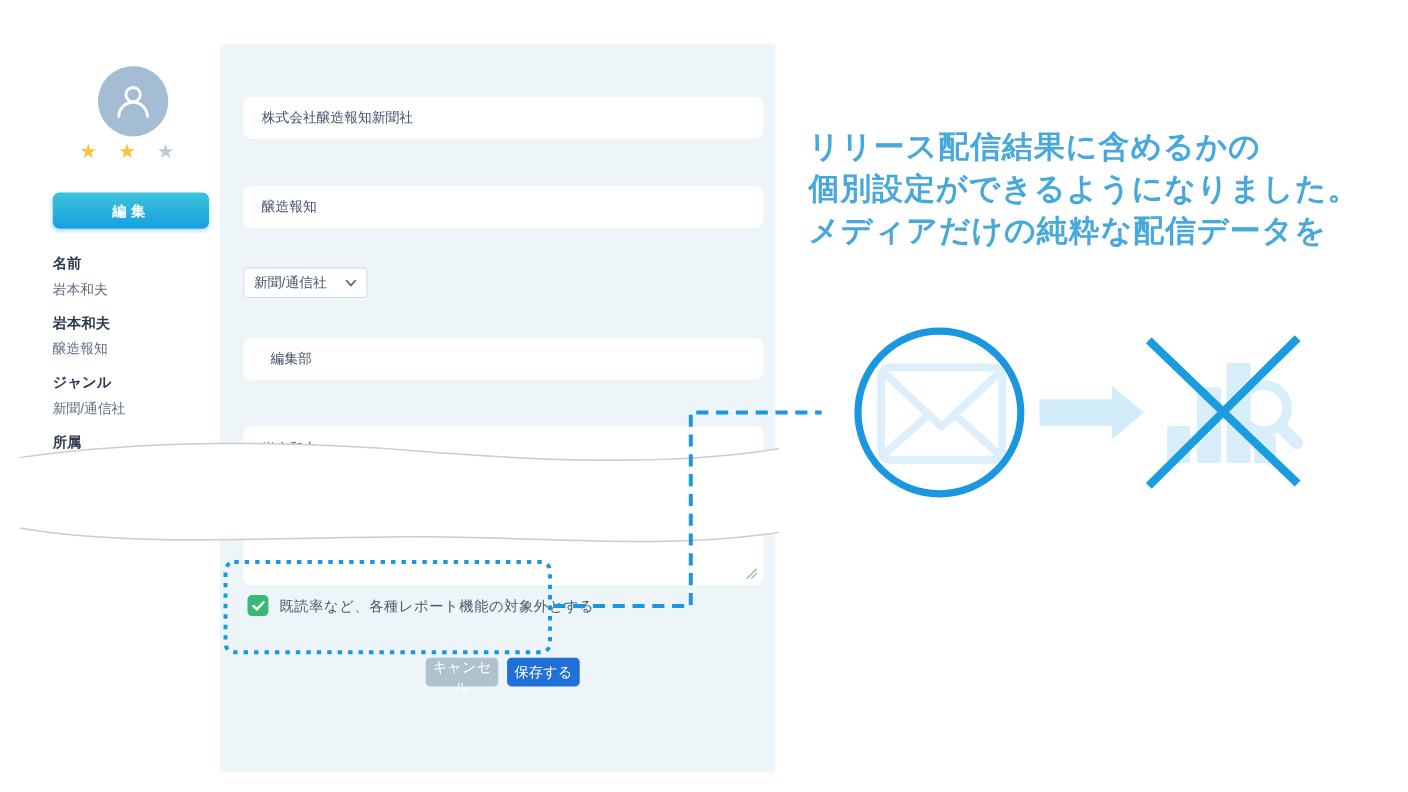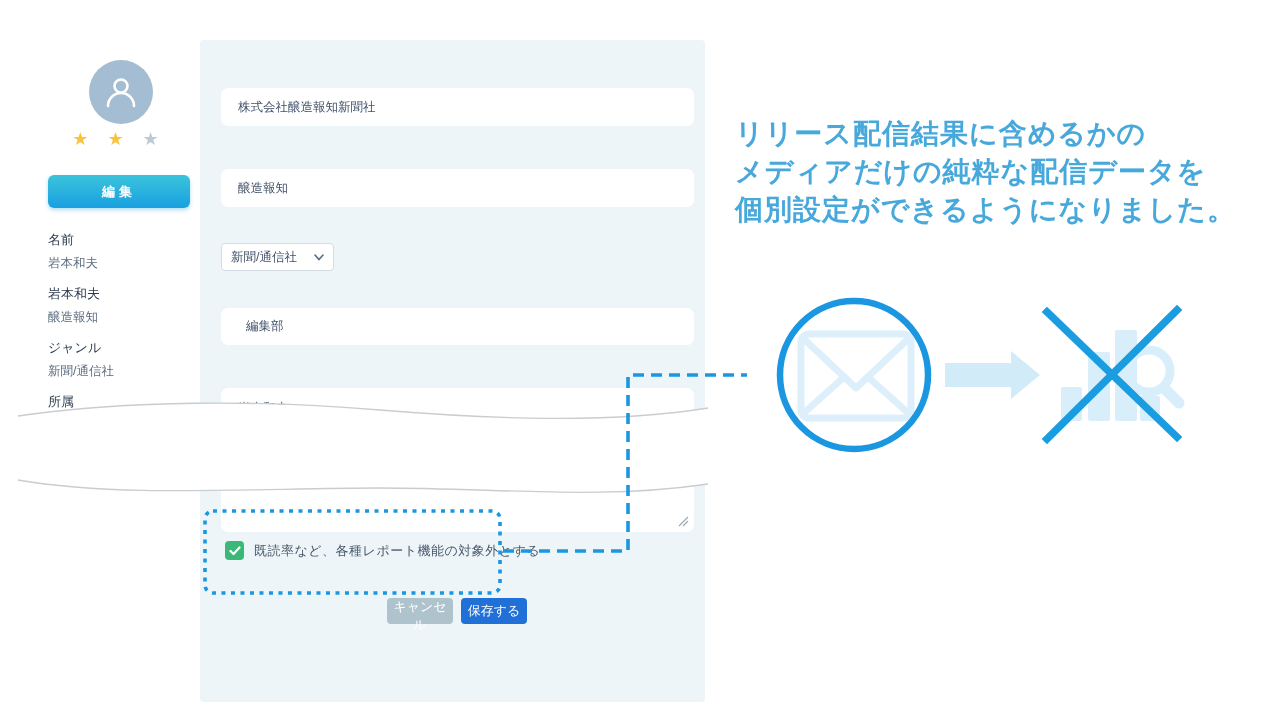--- a/index.html
+++ b/index.html
@@ -14,21 +14,21 @@
   .stars { position:absolute; left:0; top:72px; width:142px; text-align:center;
     font-size:18px; letter-spacing:7px; }
   .star-on { color:#f9c33c; }
   .star-off { color:#bcc9d6; }
   .edit-btn { position:absolute; left:0; top:119px; width:142px; height:33px;
     border:none; border-radius:6px; color:#fff; font-weight:bold; font-size:13px;
     letter-spacing:4px; cursor:pointer;
     background:linear-gradient(180deg,#3cc3db 0%,#18a0e1 100%);
     box-shadow:0 2px 4px rgba(24,160,225,.35); }
   .side-fields { position:absolute; left:0; top:162px; width:150px; }
-  .side-label { font-size:13px; font-weight:normal; color:#2b3a4d; margin-top:13px; }
+  .side-label { font-size:13px; font-weight:bold; color:#2b3a4d; margin-top:13px; }
   .side-value { font-size:12.5px; color:#5d6e80; margin-top:6px; white-space:nowrap; }
 
   
   .panel { position:absolute; left:200px; top:40px; width:505px; height:662px;
     background:#edf5f9; border-radius:4px; }
   .f-label { position:absolute; left:222px; font-size:13px; font-weight:bold; color:#2b3a4d; }
   .f-input { position:absolute; left:221px; width:473px; height:38px; background:#fff;
     border:none; border-radius:7px; padding:0 17px; font-size:12.5px; color:#43536b;
     font-family:inherit; }
   .f-select { position:absolute; left:221px; width:113px; height:28px; background:#fff;
@@ -140,22 +140,22 @@
   </div>
 
   <svg class="wave" width="706" height="118" viewBox="0 0 706 118">
     <path d="M8,20 C120,4 250,4 370,14 C480,23 600,28 698,12 L698,88 C590,104 490,92 370,92 C250,92 110,102 8,84 Z" fill="#ffffff"></path>
     <path d="M8,20 C120,4 250,4 370,14 C480,23 600,28 698,12" fill="none" stroke="#c9ccd1" stroke-width="1.3"></path>
     <path d="M8,84 C110,102 250,92 370,92 C490,92 590,104 698,88" fill="none" stroke="#c9ccd1" stroke-width="1.3"></path>
   </svg>
 
   <div class="annotation">
     <p>リリース配信結果に含めるかの</p>
+    <p>個別設定ができるようになりました。</p>
     <p>メディアだけの純粋な配信データを</p>
-    <p>個別設定ができるようになりました。</p>
   </div>
 
   <svg class="overlay" width="1280" height="720" viewBox="0 0 1280 720">
 
     <rect x="205" y="511" width="295" height="82" rx="8" fill="none" stroke="#1a97e0" stroke-width="3.6" stroke-dasharray="4 5.5"></rect>
 
     <path d="M503,551 H628 V375 H747" fill="none" stroke="#1a97e0" stroke-width="3.6" stroke-dasharray="11 7"></path>
 
     <g>
       <g stroke="#dceffb" stroke-width="7" fill="none" stroke-linecap="round" stroke-linejoin="round">

